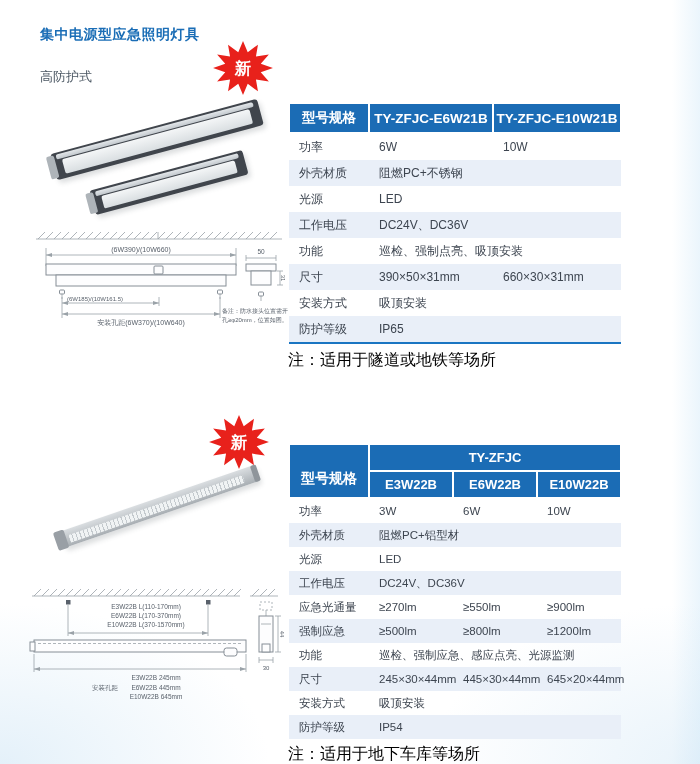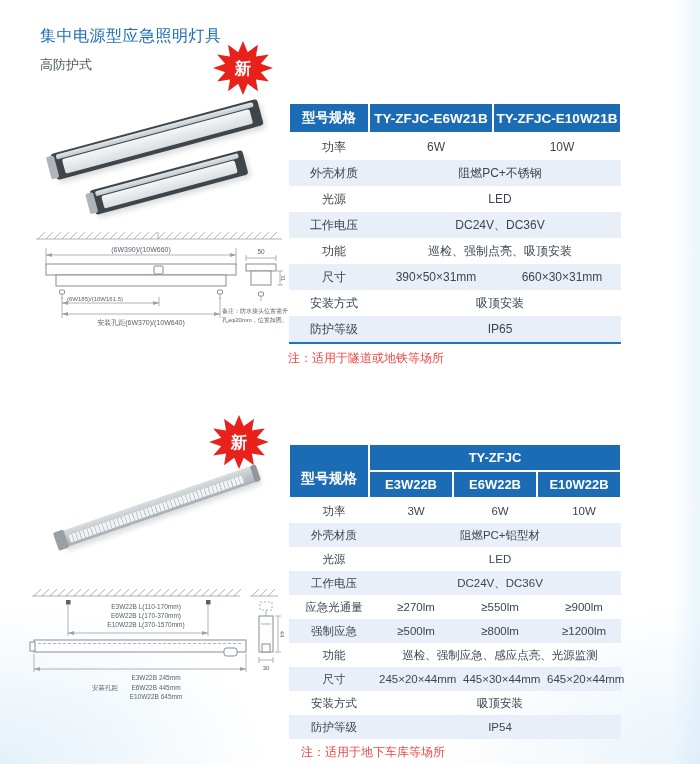--- a/index.html
+++ b/index.html
@@ -3,22 +3,22 @@
 <meta charset="utf-8">
 <style>
   html,body{margin:0;padding:0;background:#fff;}
   .page{position:relative;width:700px;height:764px;background:#ffffff;overflow:hidden;
         font-family:"Liberation Sans",sans-serif;}
   .tint{position:absolute;inset:0;pointer-events:none;
     background:
       radial-gradient(55% 30% at 0% 100%, rgba(206,229,245,.55), rgba(206,229,245,0) 70%),
       radial-gradient(55% 30% at 100% 100%, rgba(206,229,245,.45), rgba(206,229,245,0) 70%),
       linear-gradient(90deg, rgba(222,239,250,0) 96%, rgba(214,235,249,.5));}
-  .title{position:absolute;left:40px;top:26px;font-size:16px;font-weight:normal;color:#1a6db6;letter-spacing:.5px;}
-  .subtitle{position:absolute;left:40px;top:56px;font-size:13px;color:#4b5763;}
+  .title{position:absolute;left:40px;top:26px;font-size:14px;font-weight:bold;color:#1a6db6;letter-spacing:.5px;}
+  .subtitle{position:absolute;left:40px;top:68px;font-size:13px;color:#4b5763;}
 
   .badge{position:absolute;width:62px;height:56px;}
   .badge svg{display:block;}
   .badge text{font-size:17px;font-weight:bold;fill:#fff;font-family:"Liberation Sans",sans-serif;}
 
   
   .photo{position:absolute;}
   .bar{position:absolute;background:#40454c;border-radius:3px;box-shadow:2px 4px 5px rgba(60,70,80,.18);}
   .bar .topedge{position:absolute;left:5px;right:5px;top:2px;height:5px;background:linear-gradient(#e3e7ea,#c2c8cd);border-radius:2px;}
   .bar .lens{position:absolute;left:10px;right:10px;top:8px;bottom:4px;background:linear-gradient(#f4f6f7,#d9dee1);border-radius:2px;}
@@ -27,28 +27,28 @@
   .albar .led{position:absolute;left:8px;right:14px;top:6px;bottom:3px;border-radius:1px;
       background:repeating-linear-gradient(90deg,#f0f3f4 0 3px,#c3c9cd 3px 4px);}
   .albar .cap2{position:absolute;left:-6px;top:-1px;bottom:-1px;width:11px;background:#999fa5;border-radius:2px;}
   .albar .endr{position:absolute;right:-2px;top:0;bottom:0;width:6px;background:#8f959b;border-radius:2px;}
 
   
   .spec{position:absolute;left:288px;width:334px;border-collapse:collapse;table-layout:fixed;
         font-size:12px;color:#3d4550;}
   .spec th{background:#1b6cb5;color:#fff;font-weight:bold;border:2px solid #fff;
            text-align:center;padding:5px 2px;font-size:13.5px;}
-  .spec td{padding:4.5px 0 4.5px 10px;text-align:center;white-space:nowrap;}
+  .spec td{padding:4.5px 0 4.5px 10px;text-align:left;white-space:nowrap;}
   .spec tbody tr:nth-child(even){background:#e9eff8;}
   .tbl1{top:102px;border-bottom:2px solid #1a75c2;}
   .tbl2{top:443px;}
   .tbl2 th{font-size:13px;}
   .tbl2 th.lblhead{font-size:14px;vertical-align:bottom;padding-bottom:9px;}
   .tbl2 td{font-size:11.5px;}
-  .note{position:absolute;left:288px;font-size:12px;color:#ef4444;}
+  .note{position:absolute;left:288px;font-size:16px;color:#000000;}
 
   
   .draw{position:absolute;}
   .draw svg{position:absolute;left:0;top:0;}
   .draw text{font-family:"Liberation Sans",sans-serif;fill:#59616b;}
   .dln{stroke:#9aa2a8;stroke-width:.8;fill:none;}
   .dfig{stroke:#868e96;stroke-width:1;fill:#fdfdfe;}
   .darr{fill:#9aa2a8;}
 </style>
 </head>
@@ -295,28 +295,28 @@
           <td>≥500lm</td>
           <td>≥800lm</td>
           <td>≥1200lm</td>
         </tr>
         <tr>
           <td class="lbl">功能</td>
           <td colspan="3">巡检、强制应急、感应点亮、光源监测</td>
         </tr>
         <tr>
           <td class="lbl">尺寸</td>
-          <td>245×20×44mm</td>
+          <td>245×30×44mm</td>
           <td>445×30×44mm</td>
           <td>645×20×44mm</td>
         </tr>
         <tr>
           <td class="lbl">安装方式</td>
           <td colspan="3">吸顶安装</td>
         </tr>
         <tr>
           <td class="lbl">防护等级</td>
           <td colspan="3">IP54</td>
         </tr>
       </tbody>
     </table>
-  <div class="note" style="top:744px;margin-left:13px;">注：适用于地下车库等场所</div>
+  <div class="note" style="top:744px;">注：适用于地下车库等场所</div>
 </div>
 
 </body></html>

